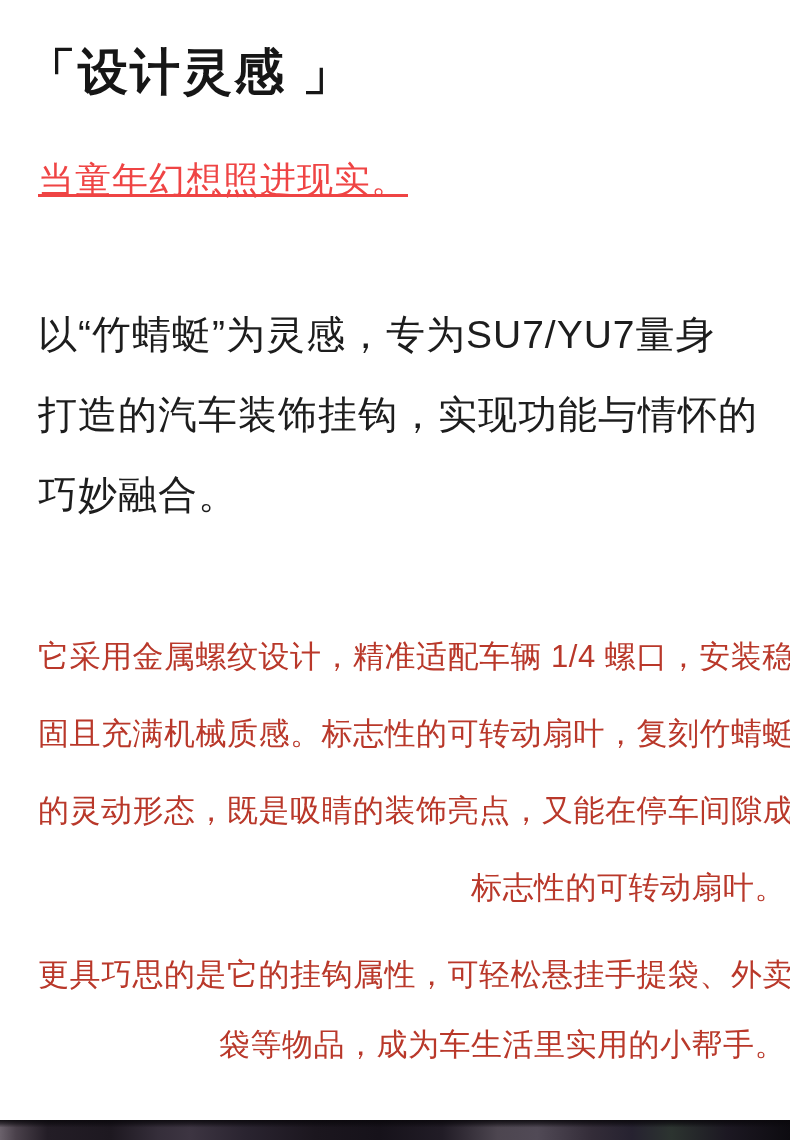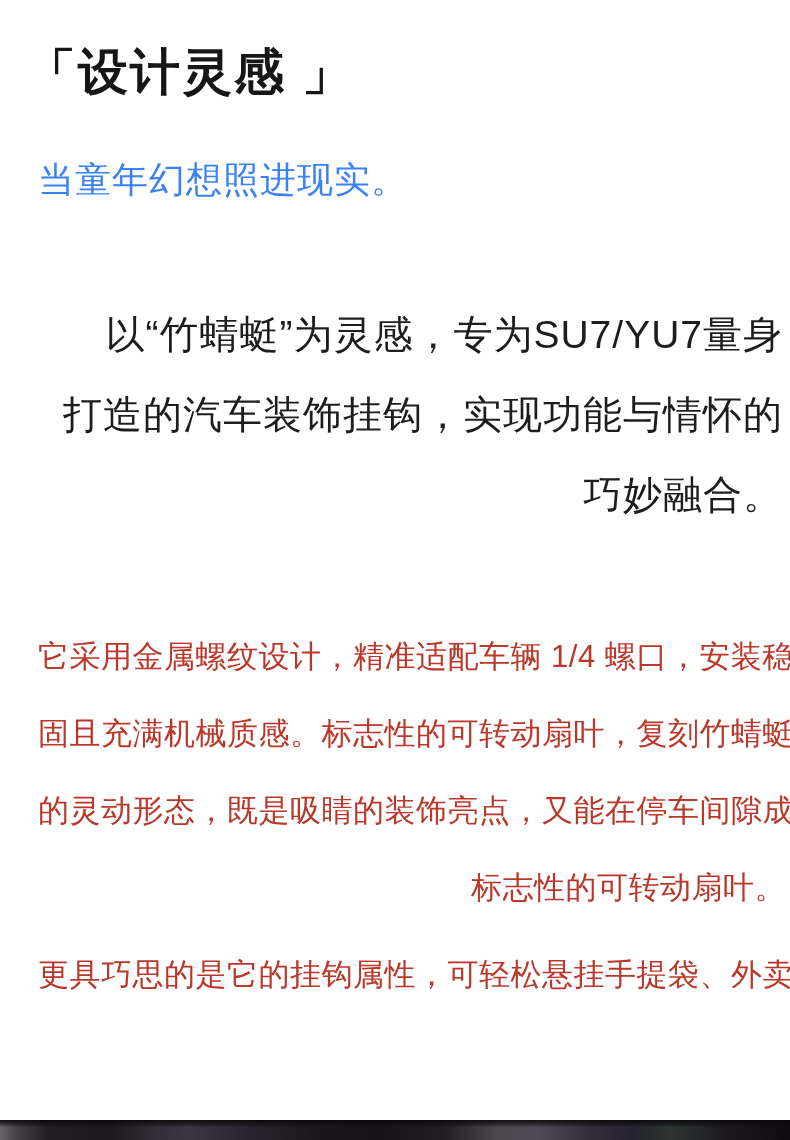--- a/index.html
+++ b/index.html
@@ -27,34 +27,35 @@
     white-space: pre;
     text-align: center;
   }
   .tagline {
     position: absolute;
     left: 38px;
     top: 158px;
     font-size: 36px;
     line-height: 44px;
     letter-spacing: 1px;
-    color: #3b82f6;
+    color: #ef4444;
     white-space: pre;
+    text-decoration: underline;
   }
   .intro {
     position: absolute;
     left: 38px;
     top: 295px;
     width: 745px;
     font-size: 39px;
     line-height: 80px;
     letter-spacing: 1px;
     color: #1d1d1d;
   }
-  .intro .line { white-space: pre; text-align: right; }
+  .intro .line { white-space: pre; }
   .detail-1 {
     position: absolute;
     left: 38px;
     top: 618px;
     width: 748px;
     font-size: 31px;
     line-height: 77px;
     letter-spacing: 0.5px;
     color: #b9382a;
   }
@@ -101,17 +102,18 @@
 
   <div class="detail-1">
     <div class="line">它采用金属螺纹设计，精准适配车辆 1/4 螺口，安装稳</div>
     <div class="line">固且充满机械质感。标志性的可转动扇叶，复刻竹蜻蜓</div>
     <div class="line">的灵动形态，既是吸睛的装饰亮点，又能在停车间隙成</div>
     <div class="line">标志性的可转动扇叶。</div>
   </div>
 
   <div class="detail-2">
     <div class="line">更具巧思的是它的挂钩属性，可轻松悬挂手提袋、外卖</div>
+    <div class="line">袋等物品，成为车生活里实用的小帮手。</div>
   </div>
 
   <div class="footer-photo"></div>
 
 </div>
 
 </body></html>

